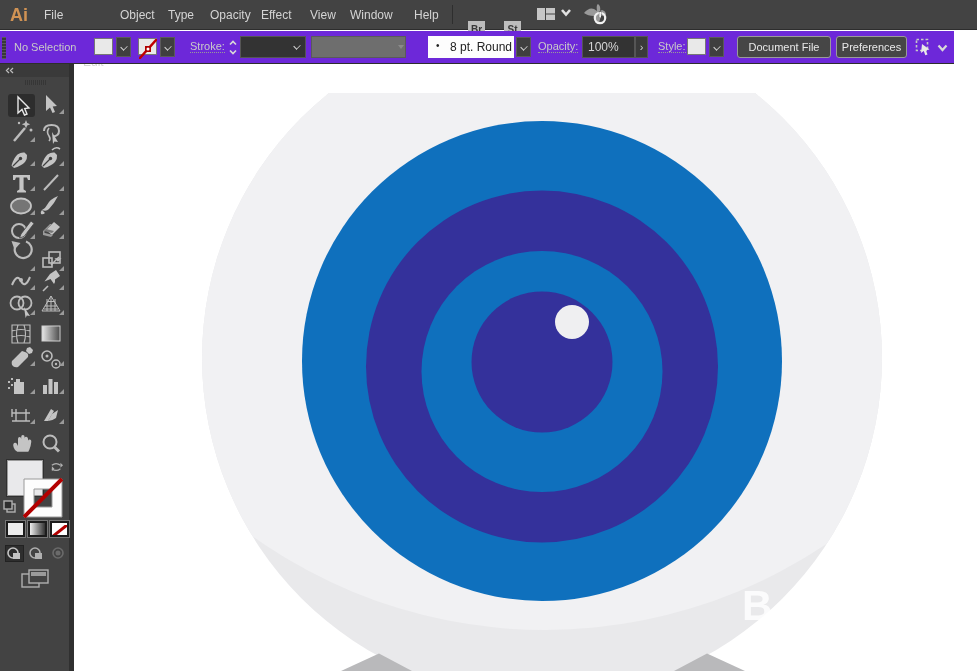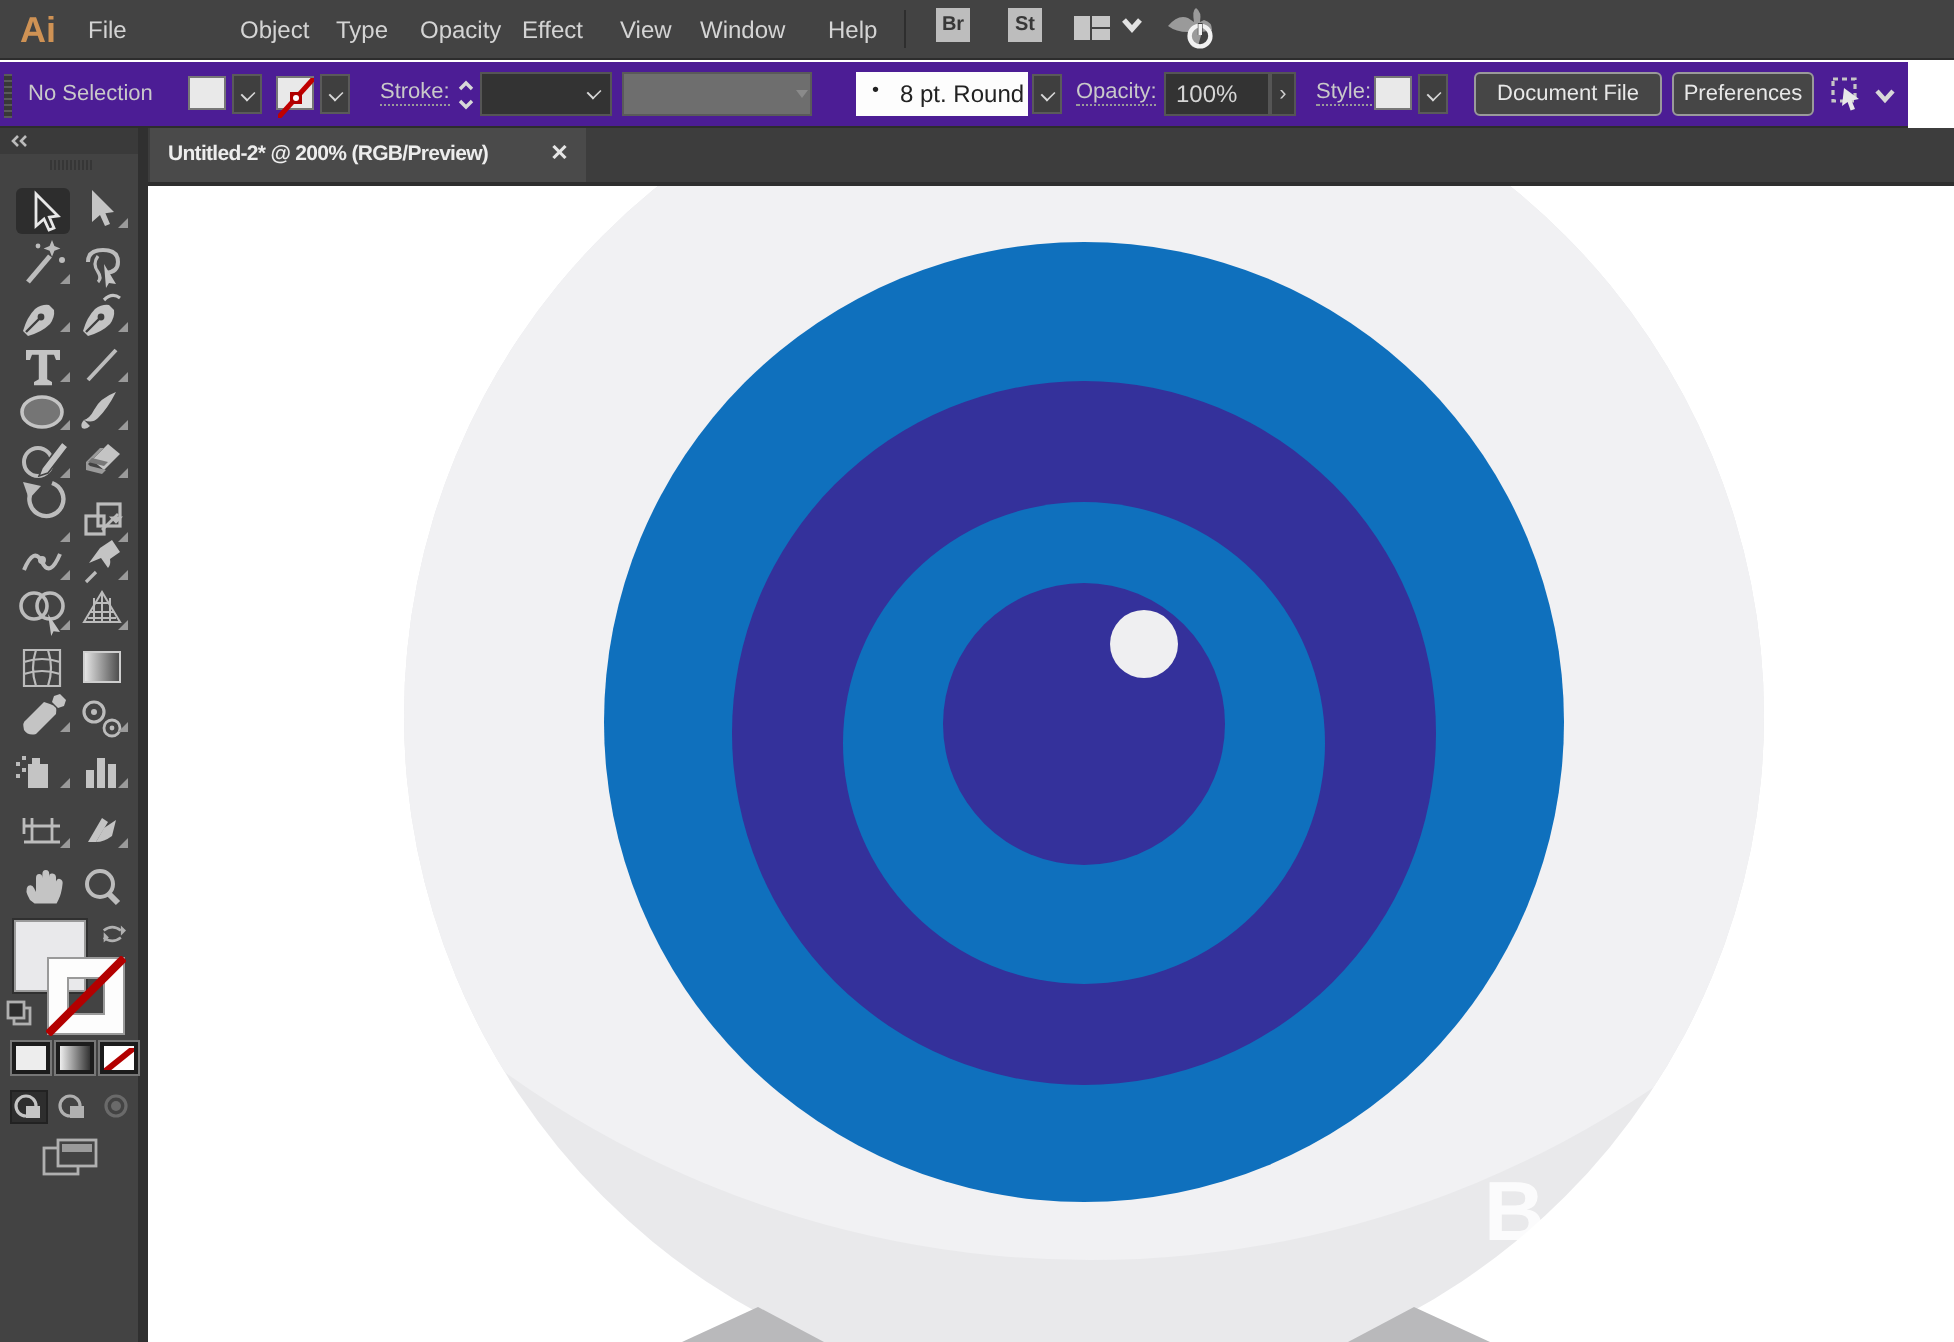--- a/index.html
+++ b/index.html
@@ -5,26 +5,26 @@
   * { margin:0; padding:0; box-sizing:border-box; }
   html,body { width:977px; height:671px; overflow:hidden; background:#fff;
     font-family:"Liberation Sans", sans-serif; -webkit-font-smoothing:antialiased; }
   #app { position:relative; width:977px; height:671px; }
   
   #menubar { position:absolute; left:0; top:0; width:977px; height:30px;
     background:#434343; border-bottom:1px solid #2d2d2d; }
   .mitem { position:absolute; top:8px; color:#d4d4d4; font-size:12px; }
   #ailogo { position:absolute; left:6px; top:4px; width:26px; height:22px;
     color:#cf9254; font-size:18px; font-weight:bold; text-align:center; line-height:22px; }
-  .appicon { position:absolute; top:4px; width:17px; height:17px; background:#bdbdbd;
+  .appicon { position:absolute; top:21px; width:17px; height:17px; background:#bdbdbd;
     color:#383838; font-size:10px; font-weight:bold;
     text-align:center; line-height:17px; }
   
   #controlbar { position:absolute; left:0; top:31px; width:954px; height:33px;
-    background:#4c1d95; border-bottom:1px solid #2d2d2d; }
+    background:#6d28d9; border-bottom:1px solid #2d2d2d; }
   .clabel { position:absolute; color:#c9c9c9; font-size:11px;
     border-bottom:1px dotted #9a9a9a; }
   .swatch { position:absolute; top:7px; width:19px; height:17px; background:#e9e9e9;
     border:1px solid #777; }
   .ddbox { position:absolute; top:6px; width:15px; height:20px; background:#3f3f3f;
     border:1px solid #5a5a5a; }
   .ddbox:after { content:""; position:absolute; left:3.5px; top:6px; width:5px; height:5px;
     border-left:1.7px solid #d8d8d8; border-bottom:1.7px solid #d8d8d8;
     transform:rotate(-45deg) scale(1,0.75); }
   .btn { position:absolute; top:5px; height:22px; background:#464646;
@@ -119,25 +119,20 @@
 
     <svg style="position:absolute;left:914px;top:6px;" width="20" height="20" viewBox="0 0 20 20">
       <rect x="2.5" y="2.5" width="11" height="11" fill="none" stroke="#c6c6c6" stroke-width="1.6" stroke-dasharray="2.5 2"></rect>
       <path d="M8 7 L15.5 12.5 L11.8 13.2 L13.5 17.5 L11.3 18.3 L9.8 14 L7 16 Z" fill="#e8e8e8"></path>
     </svg>
     <svg style="position:absolute;left:936px;top:12px;" width="13" height="10" viewBox="0 0 13 10">
       <path d="M2.5 2.5 L6.5 7 L10.5 2.5" fill="none" stroke="#d8d8d8" stroke-width="2.2"></path>
     </svg>
   </div>
 
-  <div id="tabstrip">
-    <div id="tab">Untitled-2* @ 200% (RGB/Preview)
-      <span style="position:absolute;right:9px;top:0;color:#e6e6e6;font-size:11px;font-weight:bold;">✕</span>
-    </div>
-  </div>
 
   <div id="toolbar">
     <div id="tbtophdr">
         <svg style="position:absolute;left:5px;top:3px;" width="9" height="7" viewBox="0 0 9 7">
           <path d="M4 1 L1.5 3.5 L4 6 M8 1 L5.5 3.5 L8 6" fill="none" stroke="#bcbcbc" stroke-width="1.3"></path>
         </svg>
       </div>
     <div style="position:absolute;left:25px;top:16px;width:21px;height:5px;background:repeating-linear-gradient(90deg,#363636 0 1px,transparent 1px 2px);"></div>
     <svg id="tools" style="position:absolute;left:0;top:0;" width="69" height="607" viewBox="0 0 69 607">
       <g fill="#bcbcbc" stroke="none">

